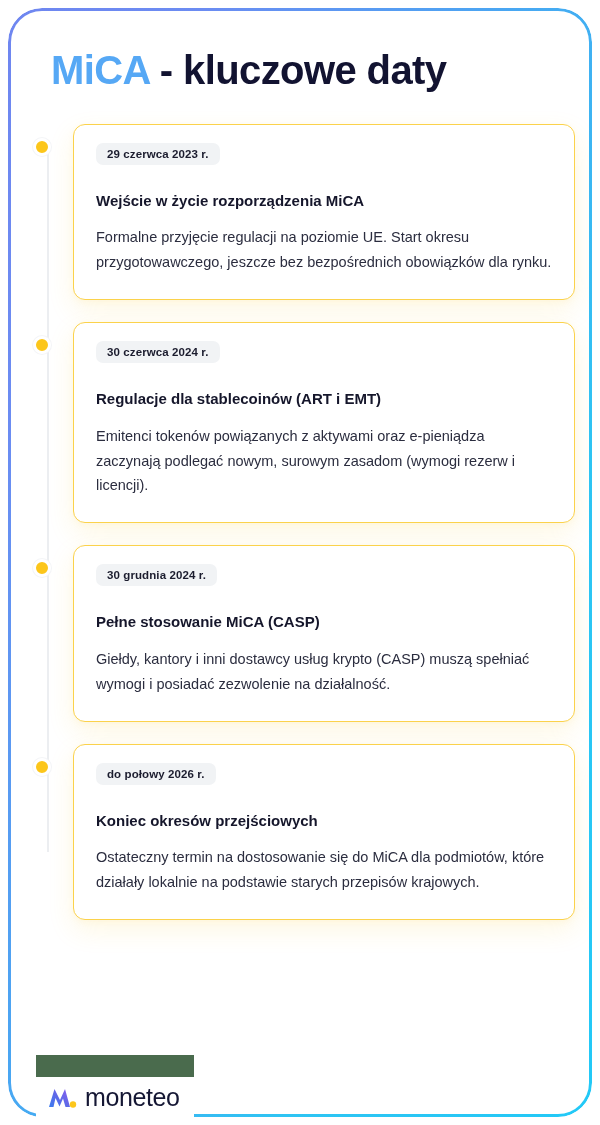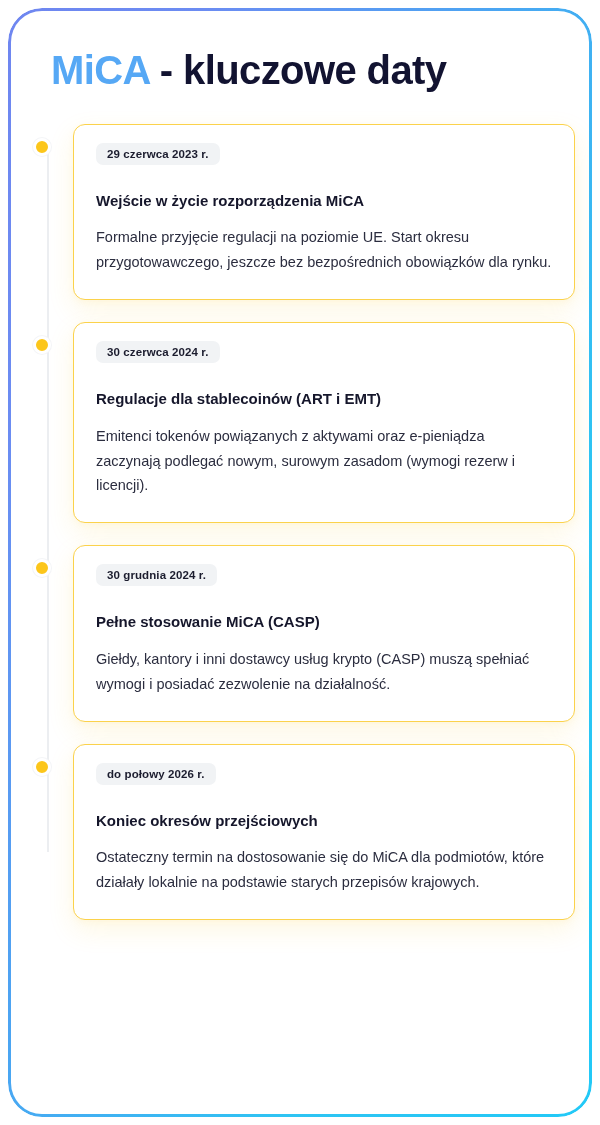--- a/index.html
+++ b/index.html
@@ -246,14 +246,33 @@
         <div class="card">
           <span class="date-badge">do połowy 2026 r.</span>
           <div class="card-title">Koniec okresów przejściowych</div>
           <div class="card-text">Ostateczny termin na dostosowanie się do MiCA dla podmiotów, które działały lokalnie na podstawie starych przepisów krajowych.</div>
         </div>
       </div>
 
     </div>
   </div>
 
+  <div class="footer">
+    <div class="logo-box">
+      <div class="logo-bar"></div>
+      <div class="logo-lockup">
+        <svg class="logo-mark" viewBox="0 0 30 24">
+          <defs>
+            <linearGradient id="mg" x1="0" y1="1" x2="1" y2="0">
+              <stop offset="0%" stop-color="#3a7bf0"></stop>
+              <stop offset="50%" stop-color="#6068e8"></stop>
+              <stop offset="100%" stop-color="#8b5cf0"></stop>
+            </linearGradient>
+          </defs>
+          <path d="M1 21 L6.5 3 L12 14 L17 3 L22 21 L17.5 21 L15 12.5 L11.5 20.5 L7.5 12 L5.5 21 Z" fill="url(#mg)"></path>
+          <circle cx="25" cy="18.5" r="3.2" fill="#fcc61b"></circle>
+        </svg>
+        <span class="logo-word">moneteo</span>
+      </div>
+    </div>
+  </div>
 
 </div>
 
 </body></html>

